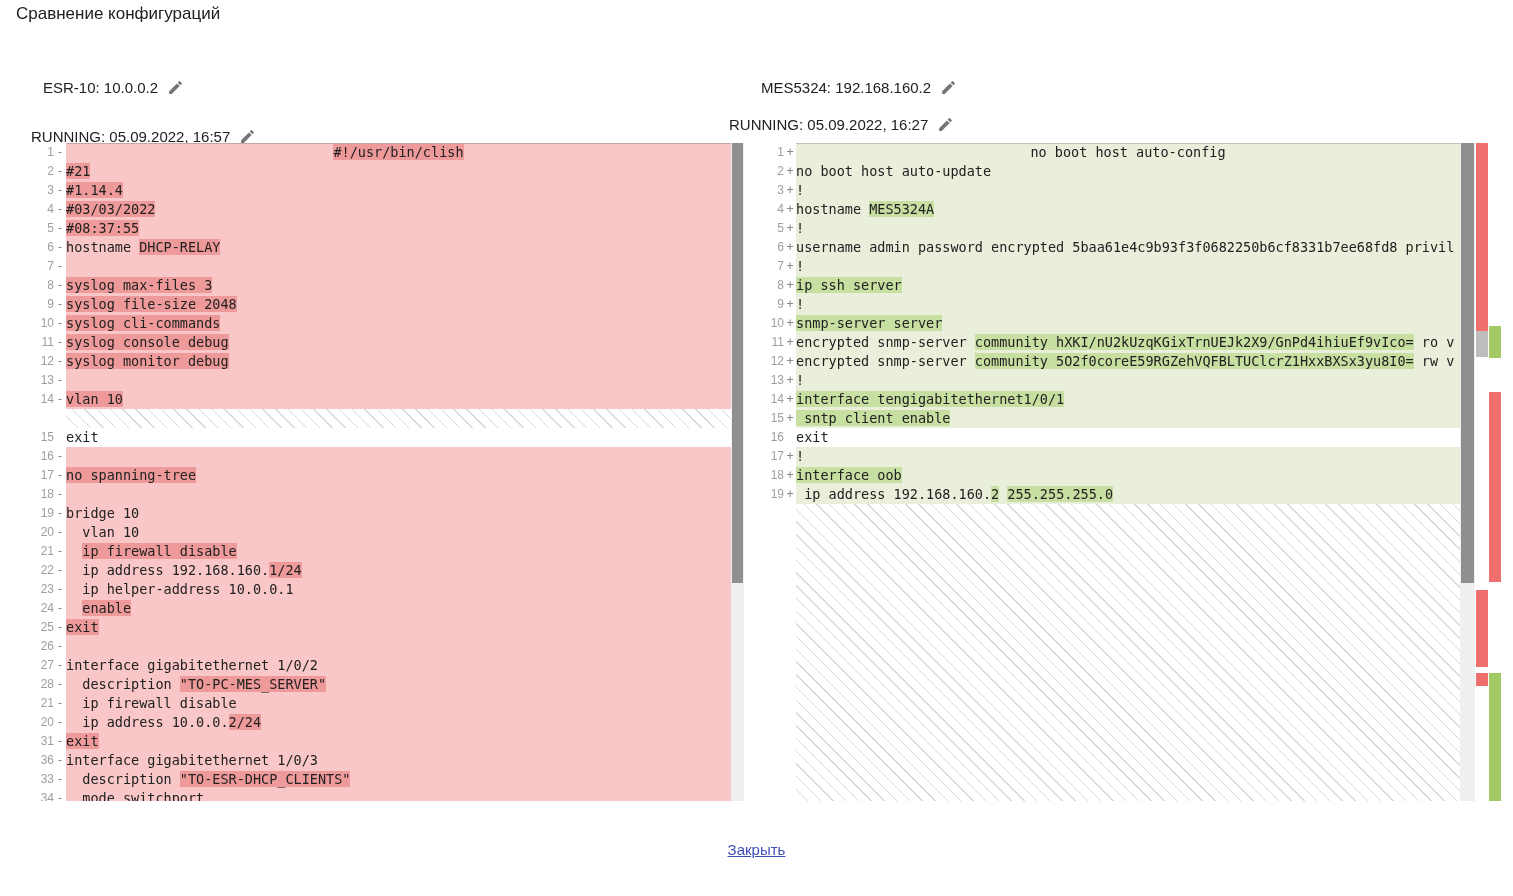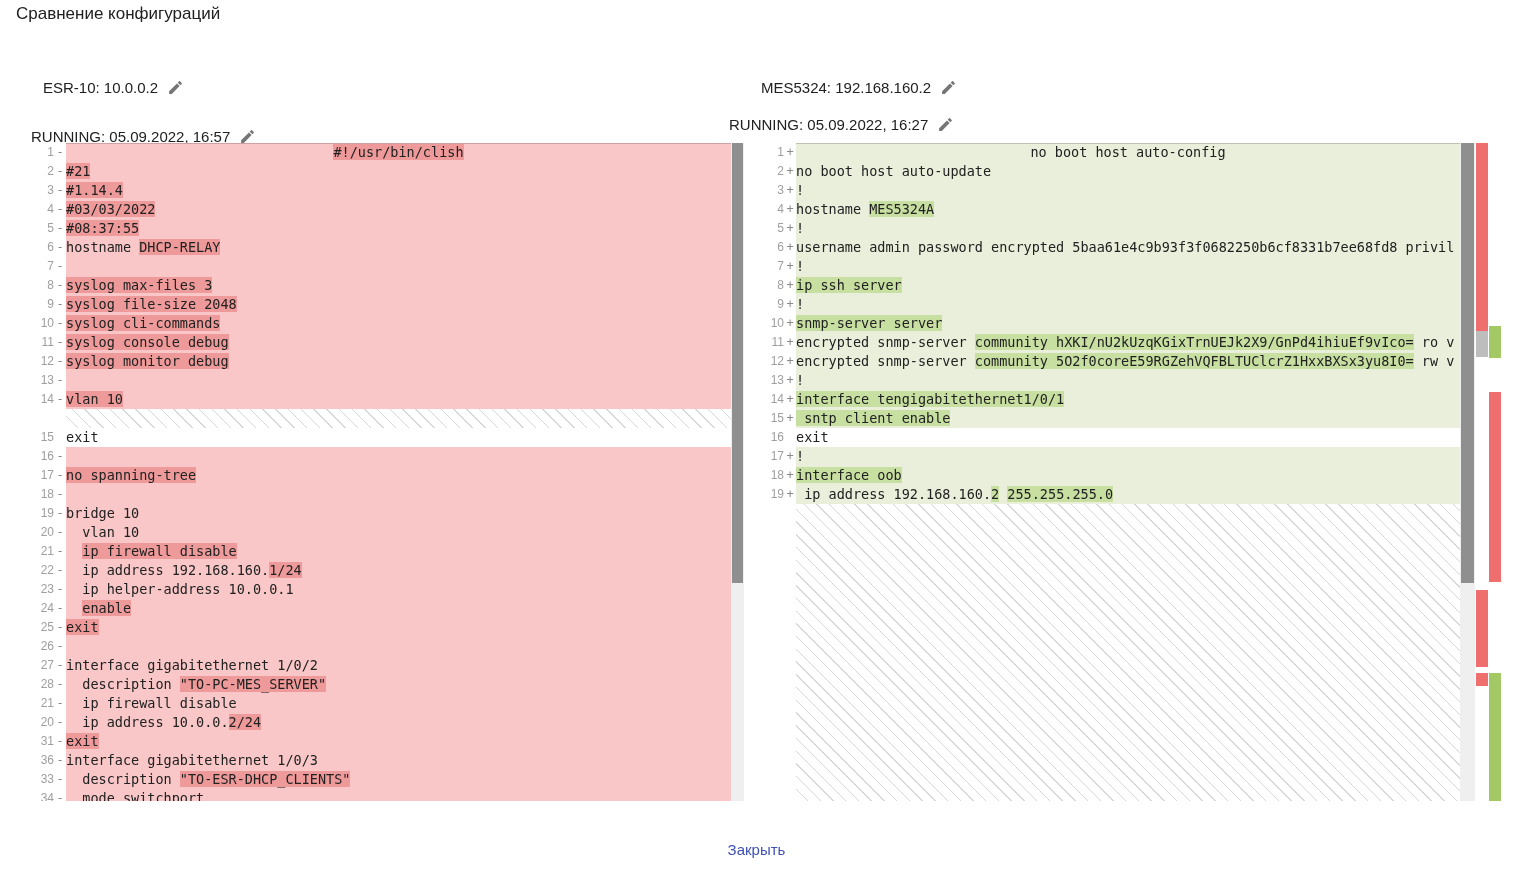--- a/index.html
+++ b/index.html
@@ -43,21 +43,21 @@
   .vscroll .thumb { position:absolute; left:1px; right:1px; top:0; height:440px; background:#8f8f8f; }
 
   .overview { flex:0 0 27px; position:relative; background:#fff; }
   .ov-seg { position:absolute; width:12px; }
   .ov-seg.l { left:1px; }
   .ov-seg.r { left:14px; }
 
   .close-btn { position:absolute; left:50%; transform:translateX(-50%); top:833px;
     background:none; border:none; font-family:"Liberation Sans",sans-serif;
     font-size:15px; font-weight:500; color:var(--accent); padding:8px 16px;
-    cursor:pointer; border-radius:3px; }
+    cursor:pointer; border-radius:3px;text-decoration:underline; }
 </style>
 </head>
 <body>
 
 <h1 class="page-title">Сравнение конфигураций</h1>
 
 <div class="hdr" id="hdr-left">
   <span>ESR-10: 10.0.0.2</span>
   <span class="icon-btn">
     <svg width="17" height="17" viewBox="0 0 24 24" fill="#757575">

